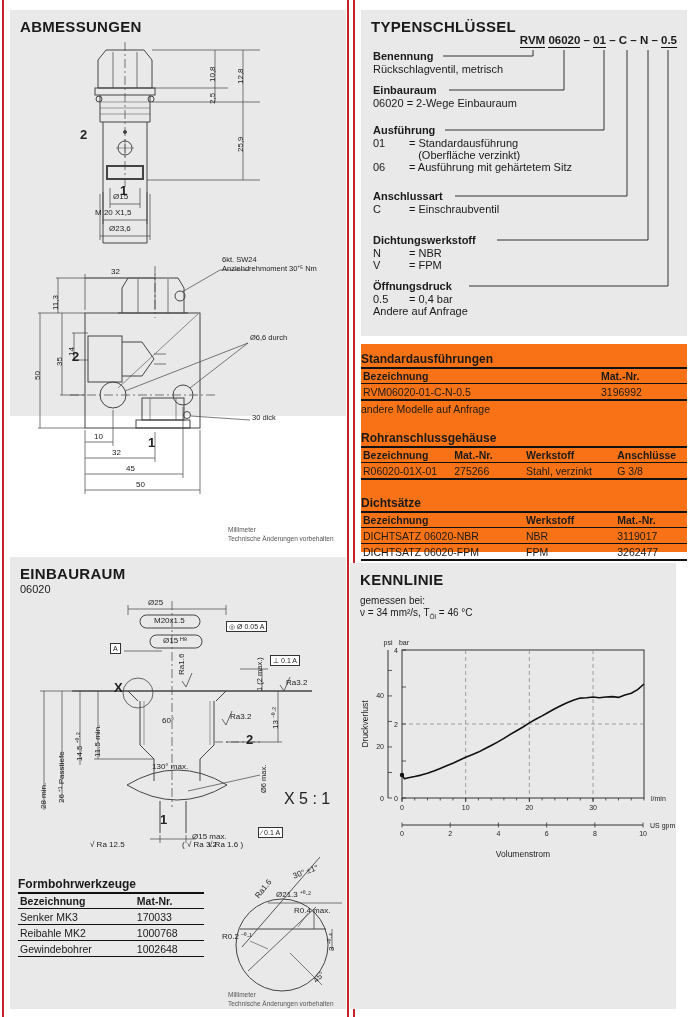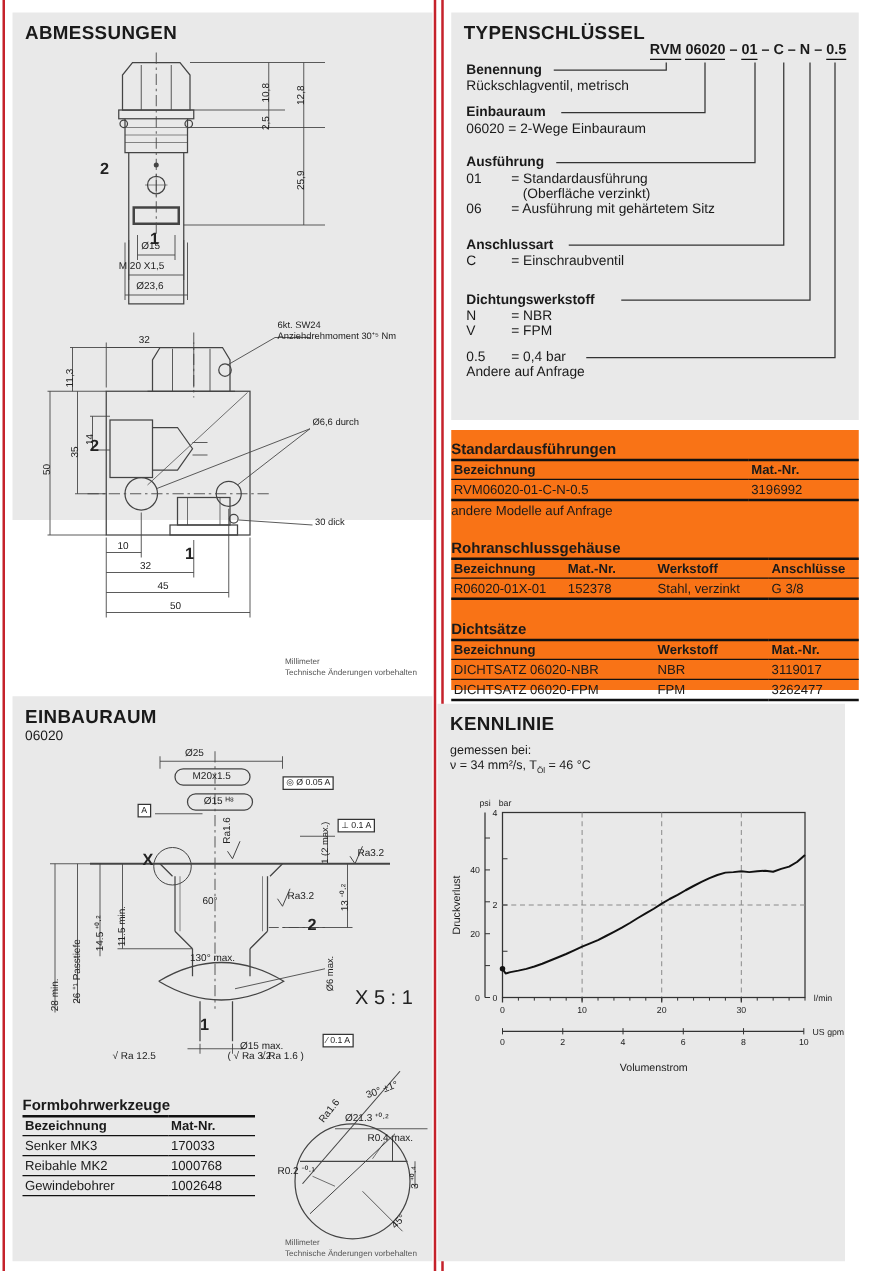--- a/index.html
+++ b/index.html
@@ -177,20 +177,21 @@
       <div class="typ-sec" style="top: 180px;">
         <div class="typ-head">Anschlussart</div>
         <div class="typ-line"><span class="code">C</span><span>= Einschraubventil</span></div>
       </div>
       <div class="typ-sec" style="top: 224px;">
         <div class="typ-head">Dichtungswerkstoff</div>
         <div class="typ-line"><span class="code">N</span><span>= NBR</span></div>
         <div class="typ-line"><span class="code">V</span><span>= FPM</span></div>
       </div>
       <div class="typ-sec" style="top: 270px;">
+        <div class="typ-head">Öffnungsdruck</div>
         <div class="typ-line"><span class="code">0.5</span><span>= 0,4 bar</span></div>
         <div class="typ-line">Andere auf Anfrage</div>
       </div>
     </div>
 </section>
 
 <section id="tablesArea">
   <div class="tbl-block">
     <div class="tbl-title">Standardausführungen</div>
     <table class="dtable" id="tbl-standard">
@@ -216,21 +217,21 @@
           <tr>
             <th>Bezeichnung</th>
             <th>Mat.-Nr.</th>
             <th>Werkstoff</th>
             <th>Anschlüsse</th>
           </tr>
         </thead>
         <tbody>
           <tr class="last">
             <td>R06020-01X-01</td>
-            <td>152378</td>
+            <td>275266</td>
             <td>Stahl, verzinkt</td>
             <td>G 3/8</td>
           </tr>
         </tbody>
       </table>
   </div>
   <div class="tbl-block">
     <div class="tbl-title">Dichtsätze</div>
     <table class="dtable" id="tbl-dicht">
         <thead>

